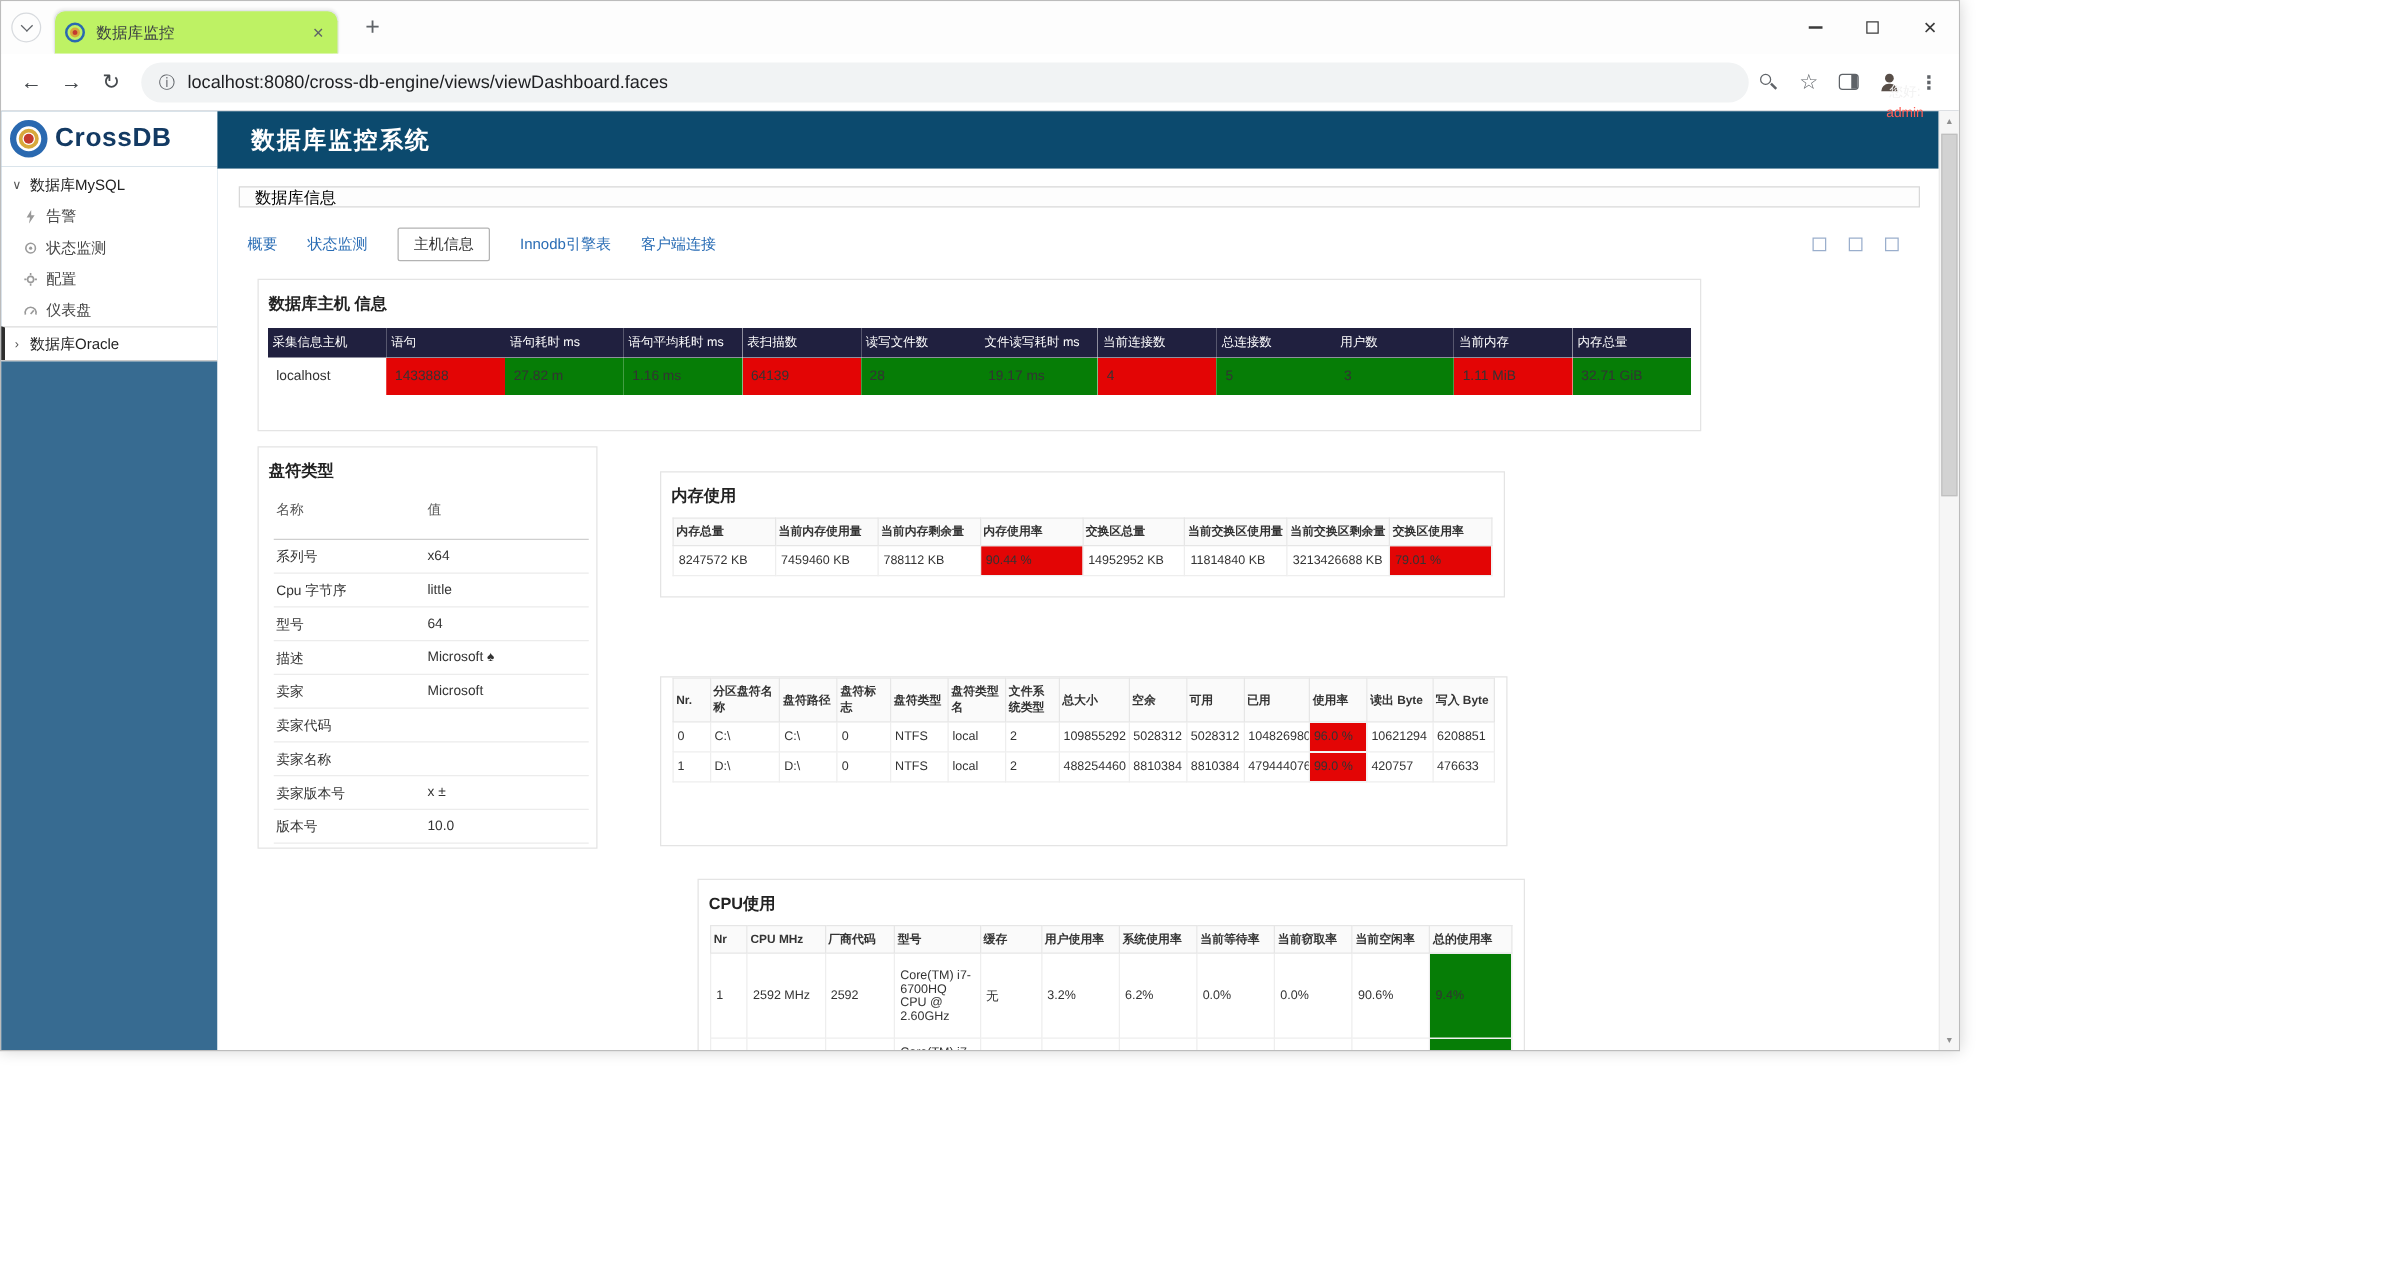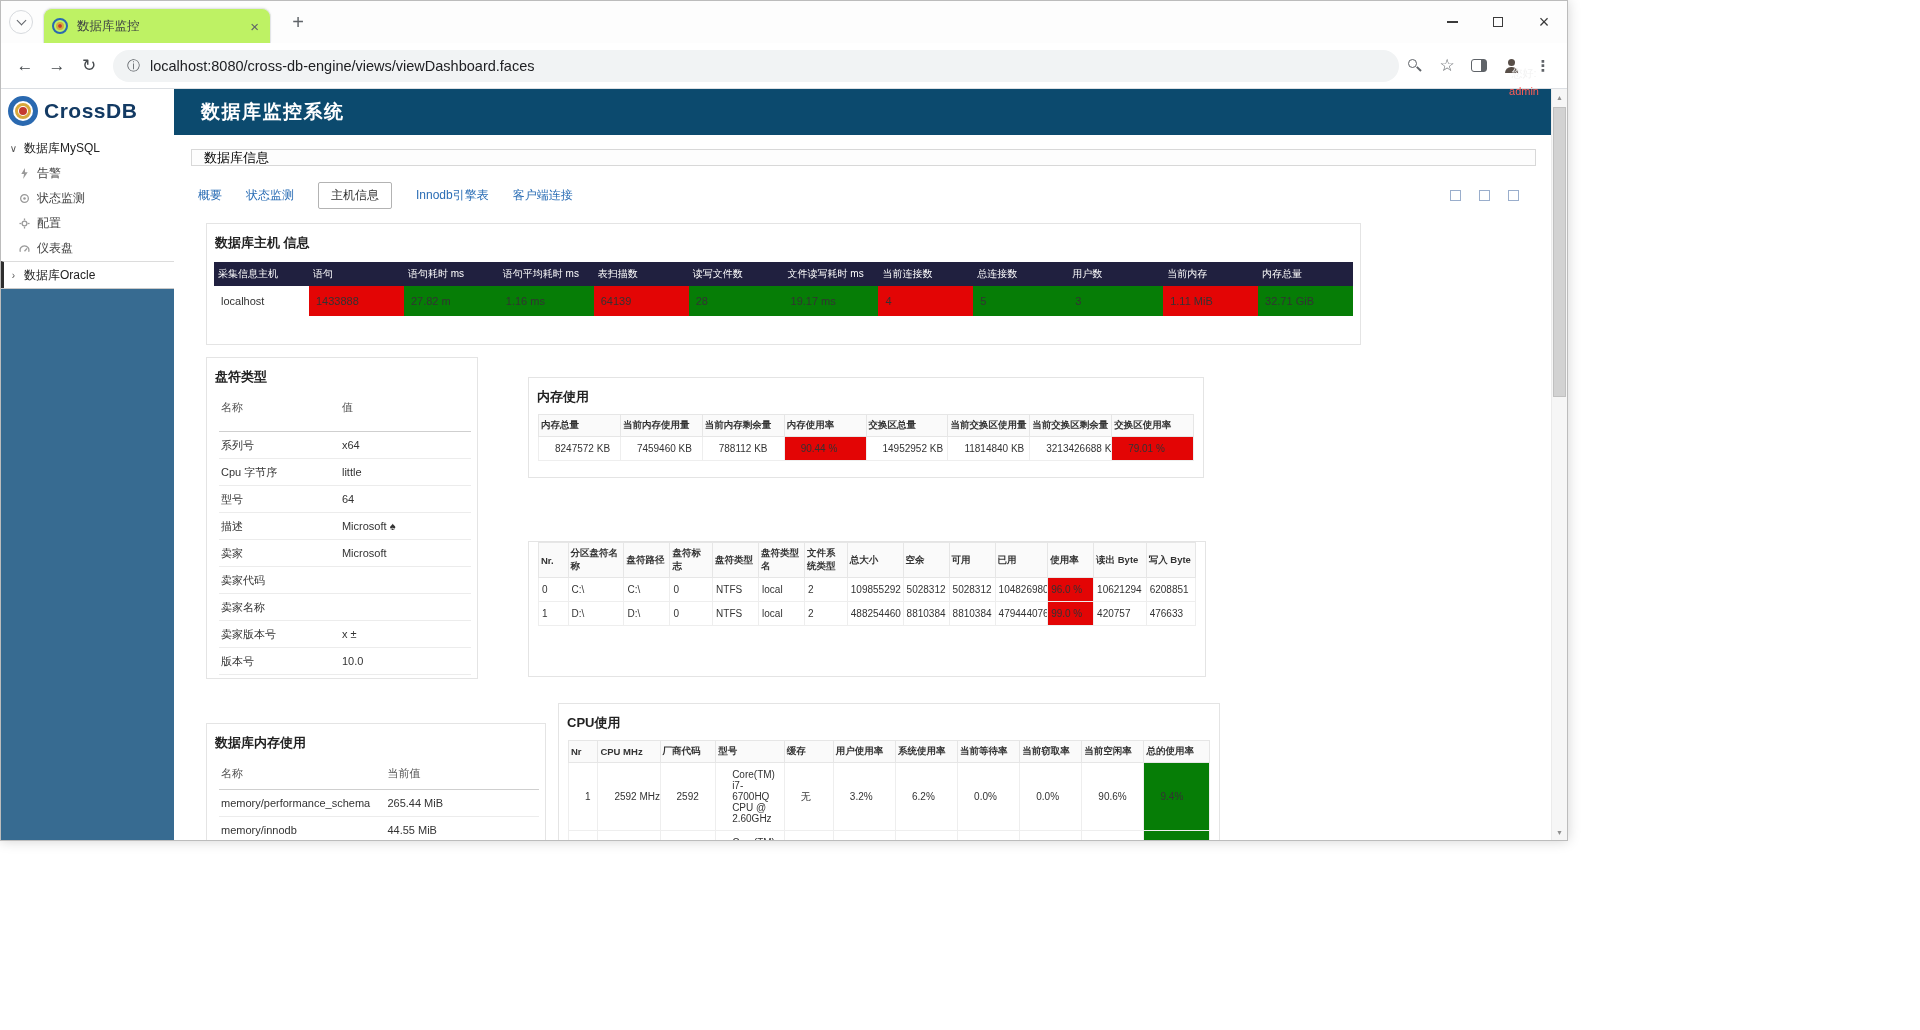--- a/index.html
+++ b/index.html
@@ -115,21 +115,21 @@
   .plain-table th { font-size:11px; color:#555; font-weight:normal; text-align:left;
     padding:6px 2px 16px 2px; border-bottom:1px solid #cfcfcf; }
   .plain-table td { font-size:11px; color:#333; height:27px; border-bottom:1px solid #ececec;
     padding:0 2px; overflow:hidden; white-space:nowrap; }
   .dbmem-section .plain-table th { padding-bottom:8px; }
 
   .memory-section { left:354px; top:242px; width:676px; height:101px; }
   .grid-table { border-collapse:collapse; table-layout:fixed; width:calc(100% - 18px); margin:0 9px; }
   .grid-table th { border:1px solid #e6e6e6; background:#fafafa; font-size:9.5px; color:#333;
     padding:4px 2px; font-weight:bold; text-align:left; overflow:hidden; }
-  .grid-table td { border:1px solid #eeeeee; font-size:10px; color:#333; padding:6px 16px;
+  .grid-table td { border:1px solid #eeeeee; font-size:10px; color:#333; padding:6px 4px;
     text-align:left; overflow:hidden; white-space:nowrap; }
 
   .disk-section { left:354px; top:406px; width:678px; height:136px; }
   .disk-section .grid-table td { padding:6px 3px; }
   col.dc0{width:4.5%} col.dc1{width:8.5%} col.dc2{width:7%} col.dc3{width:6.5%}
   col.dc4{width:7%} col.dc5{width:7%} col.dc6{width:6.5%} col.dc7{width:8.5%}
   col.dc8{width:7%} col.dc9{width:7%} col.dc10{width:8%} col.dc11{width:7%}
   col.dc12{width:8%} col.dc13{width:7.5%}
 
   .dbmem-section { left:32px; top:588px; width:340px; height:140px; }
@@ -490,41 +490,20 @@
                 <td>8810384</td>
                 <td>479444076</td>
                 <td data-status="red">99.0 %</td>
                 <td>420757</td>
                 <td>476633</td>
               </tr>
             </tbody>
           </table>
         </div>
 
-        <div class="section dbmem-section">
-          <div class="sec-title">数据库内存使用</div>
-          <table class="plain-table">
-            <thead>
-                <tr>
-              <th style="width:52%">名称</th>
-              <th>当前值</th>
-            </tr>
-              </thead>
-            <tbody>
-              <tr>
-                  <td>memory/performance_schema</td>
-                  <td>265.44 MiB</td>
-                </tr>
-              <tr>
-                  <td>memory/innodb</td>
-                  <td>44.55 MiB</td>
-                </tr>
-            </tbody>
-          </table>
-        </div>
 
         <div class="section cpu-section">
           <div class="sec-title">CPU使用</div>
           <table class="grid-table">
             <colgroup>
                 <col class="cc0">
                 <col class="cc1">
                 <col class="cc2">
                 <col class="cc3">
                 <col class="cc4">

